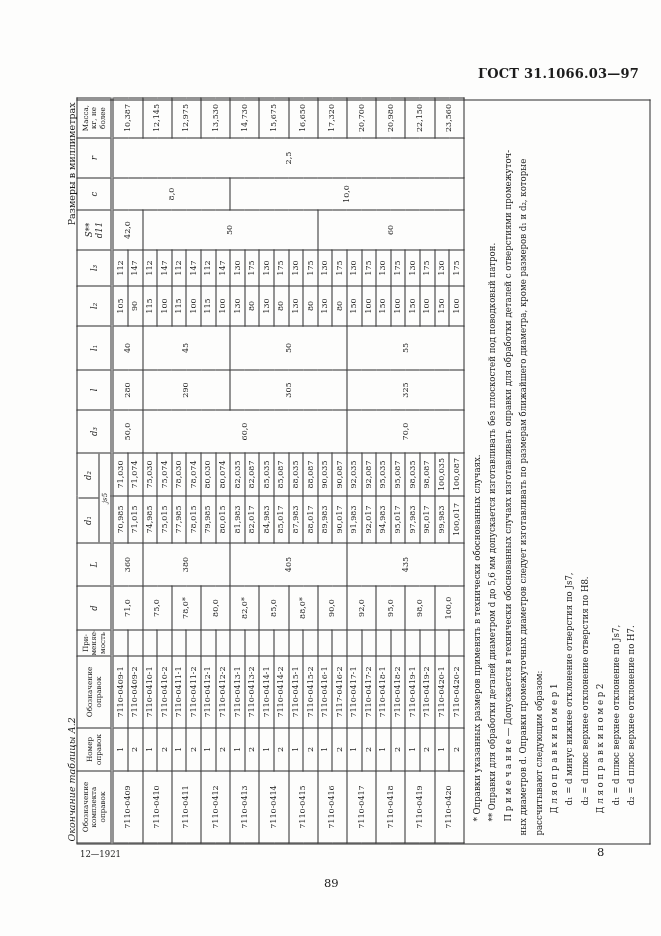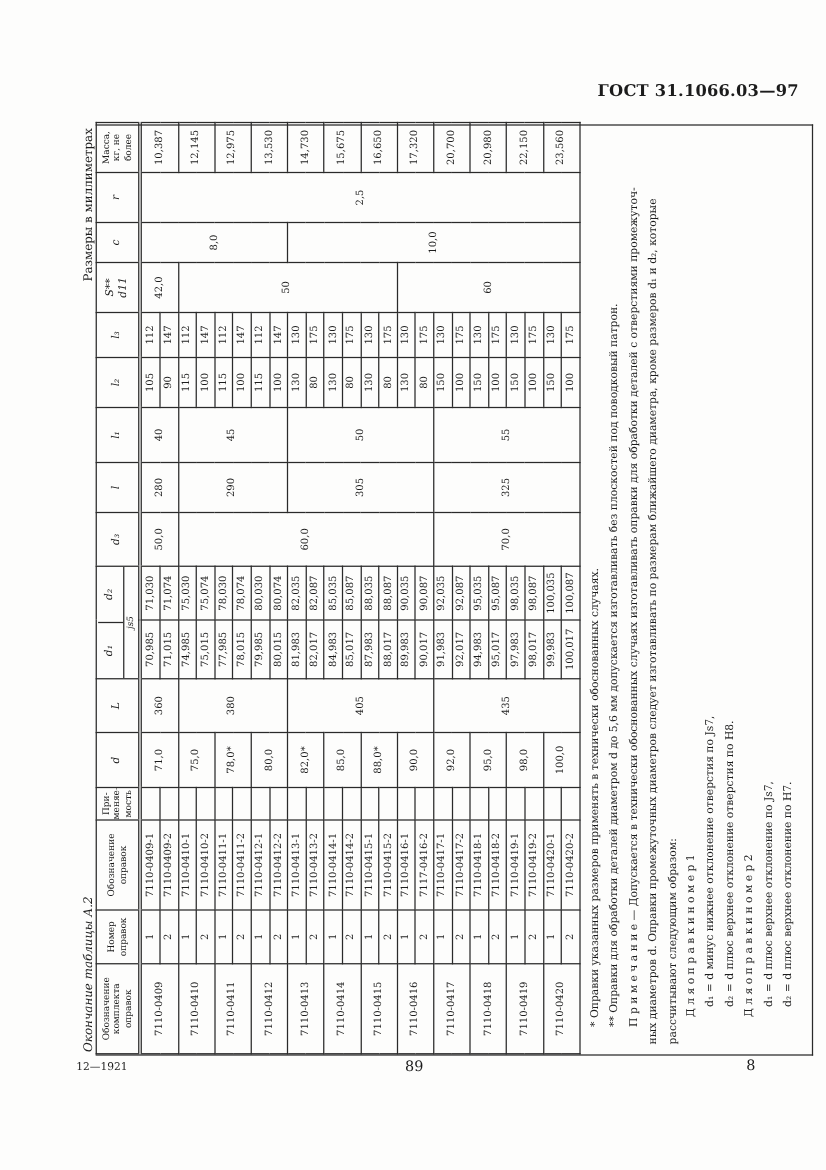--- a/index.html
+++ b/index.html
@@ -28,22 +28,22 @@
        align-items:center;justify-content:center;}
   .d12top span:first-child{border-right:1px solid #2a2a2a;}
   .d12bot{height:11px;font-style:italic;font-size:7px;display:flex;align-items:center;
        justify-content:center;}
   .footnotes{height:186px;box-sizing:border-box;padding:5px 8px 0 8px;font-size:8.6px;
        line-height:15.4px;white-space:nowrap;}
   .fnl{height:15.4px;overflow:hidden;}
   .fn-indent{text-indent:14px;}
   .fn-head{padding-left:22px;}
   .fn-formula{padding-left:30px;}
-  .footer-left{position:absolute;left:61px;top:849px;font-size:8.5px;}
-  .footer-center{position:absolute;left:324px;top:846px;font-size:11.5px;}
+  .footer-left{position:absolute;left:80px;top:849px;font-size:8.5px;}
+  .footer-center{position:absolute;left:324px;top:876px;font-size:11.5px;}
   .footer-right{position:absolute;left:597px;top:845px;font-size:11.5px;}
 </style>
 </head>
 <body>
 
 <div>
   <div class="gost-header">ГОСТ 31.1066.03—97</div>
 
   <div class="rot">
     <div class="caption-row">

